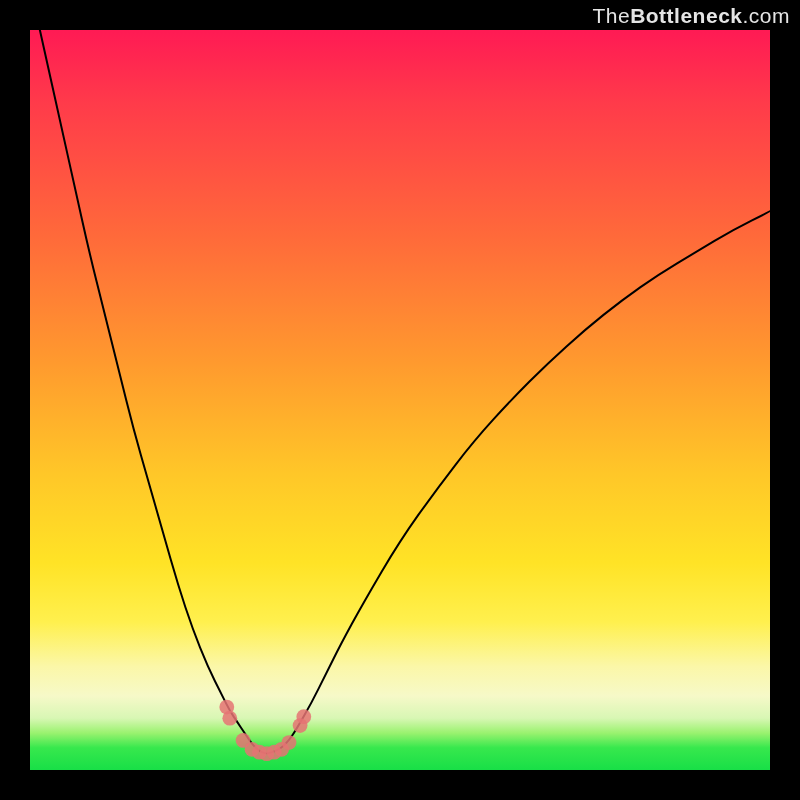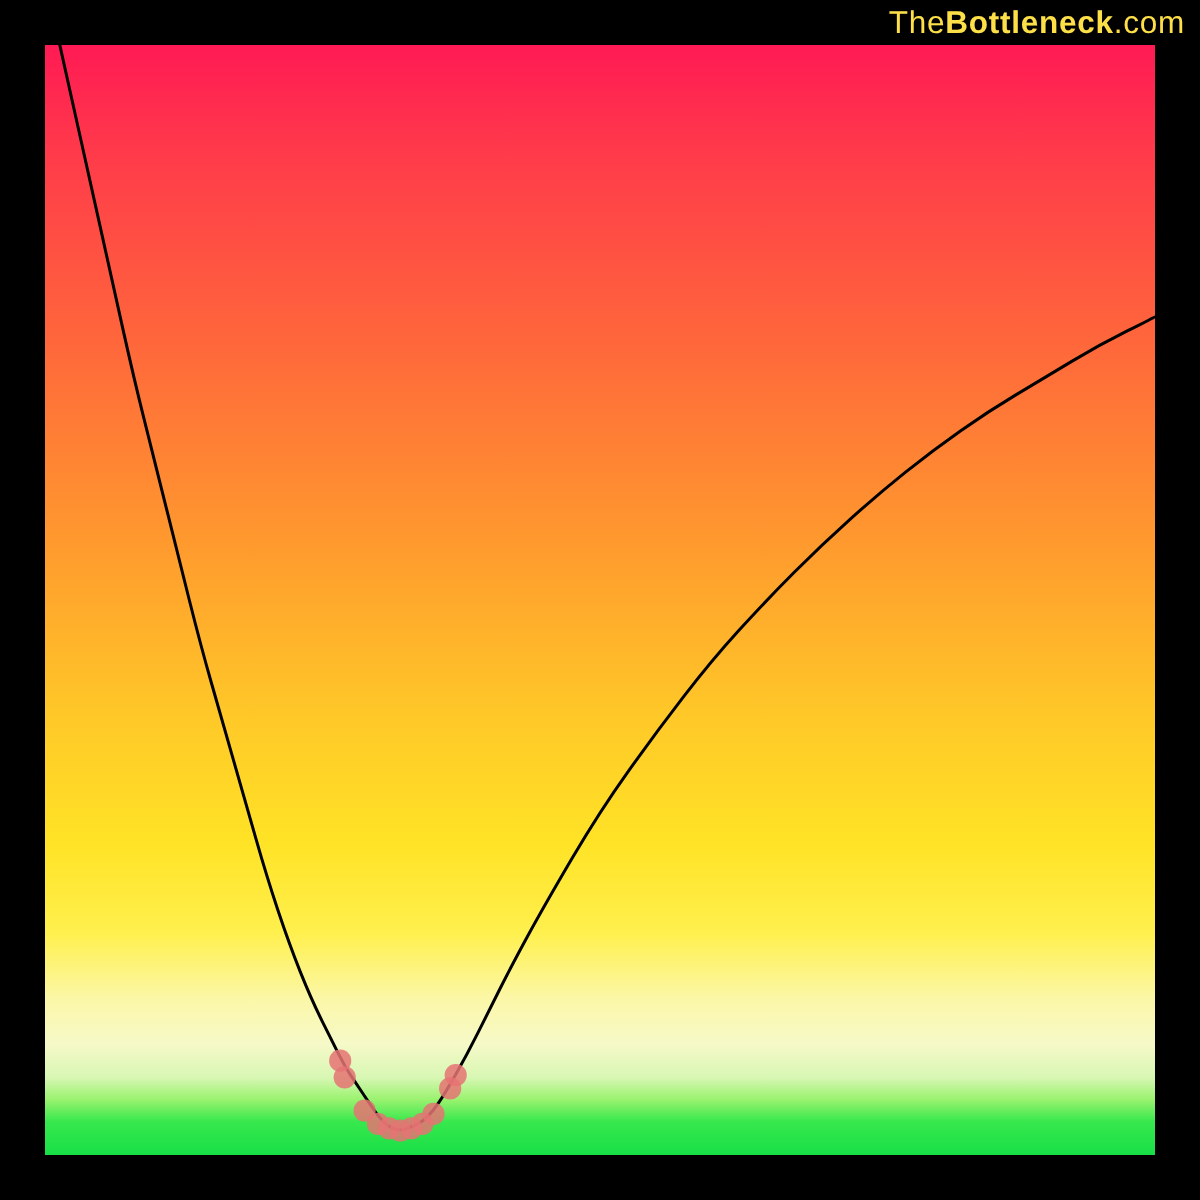--- a/index.html
+++ b/index.html
@@ -45,21 +45,21 @@
       #d8f7b4 93%,
       #9af26f 95%,
       #37e84d 97%,
       #18df47 100%
     );
   }
   .watermark {
     position: absolute;
     top: 4px;
     right: 10px;
-    color: #fde047;
+    color: #e5e5e5;
     font-size: 21px;
     font-weight: 400;
     letter-spacing: 0.5px;
     user-select: none;
   }
   .watermark .bold {
     font-weight: 700;
   }
   svg.curve {
     position: absolute;

